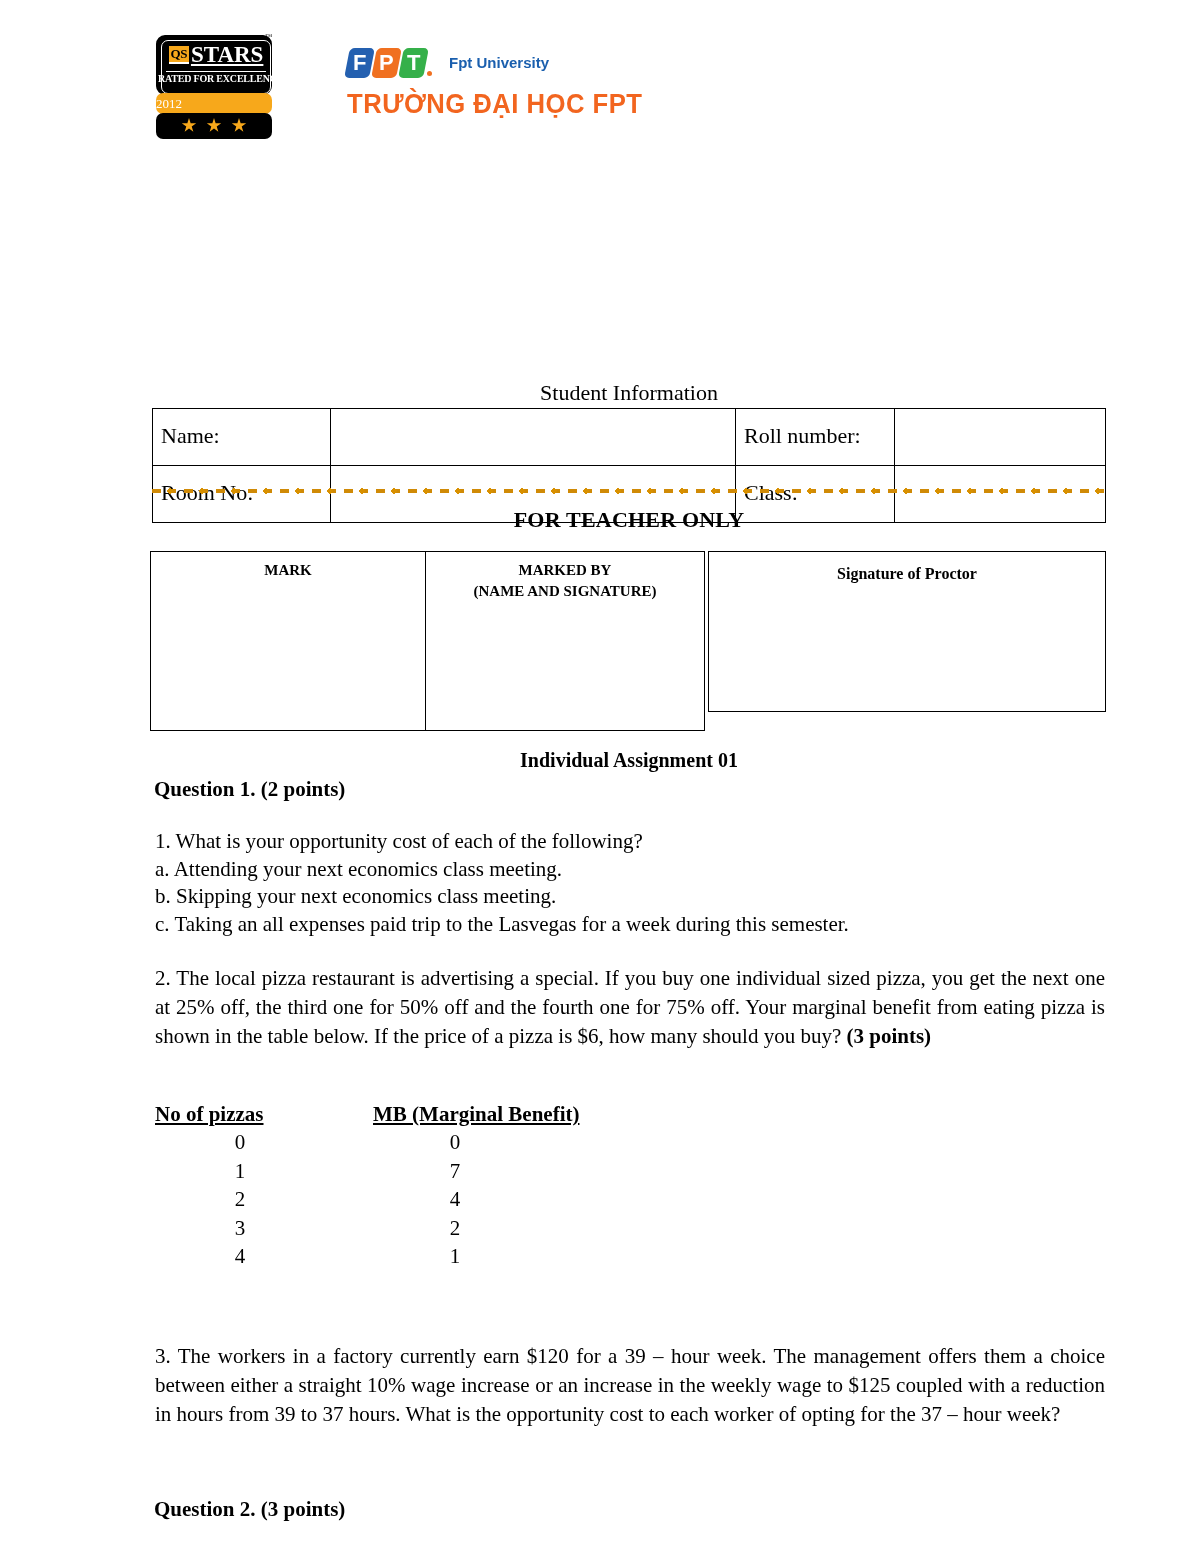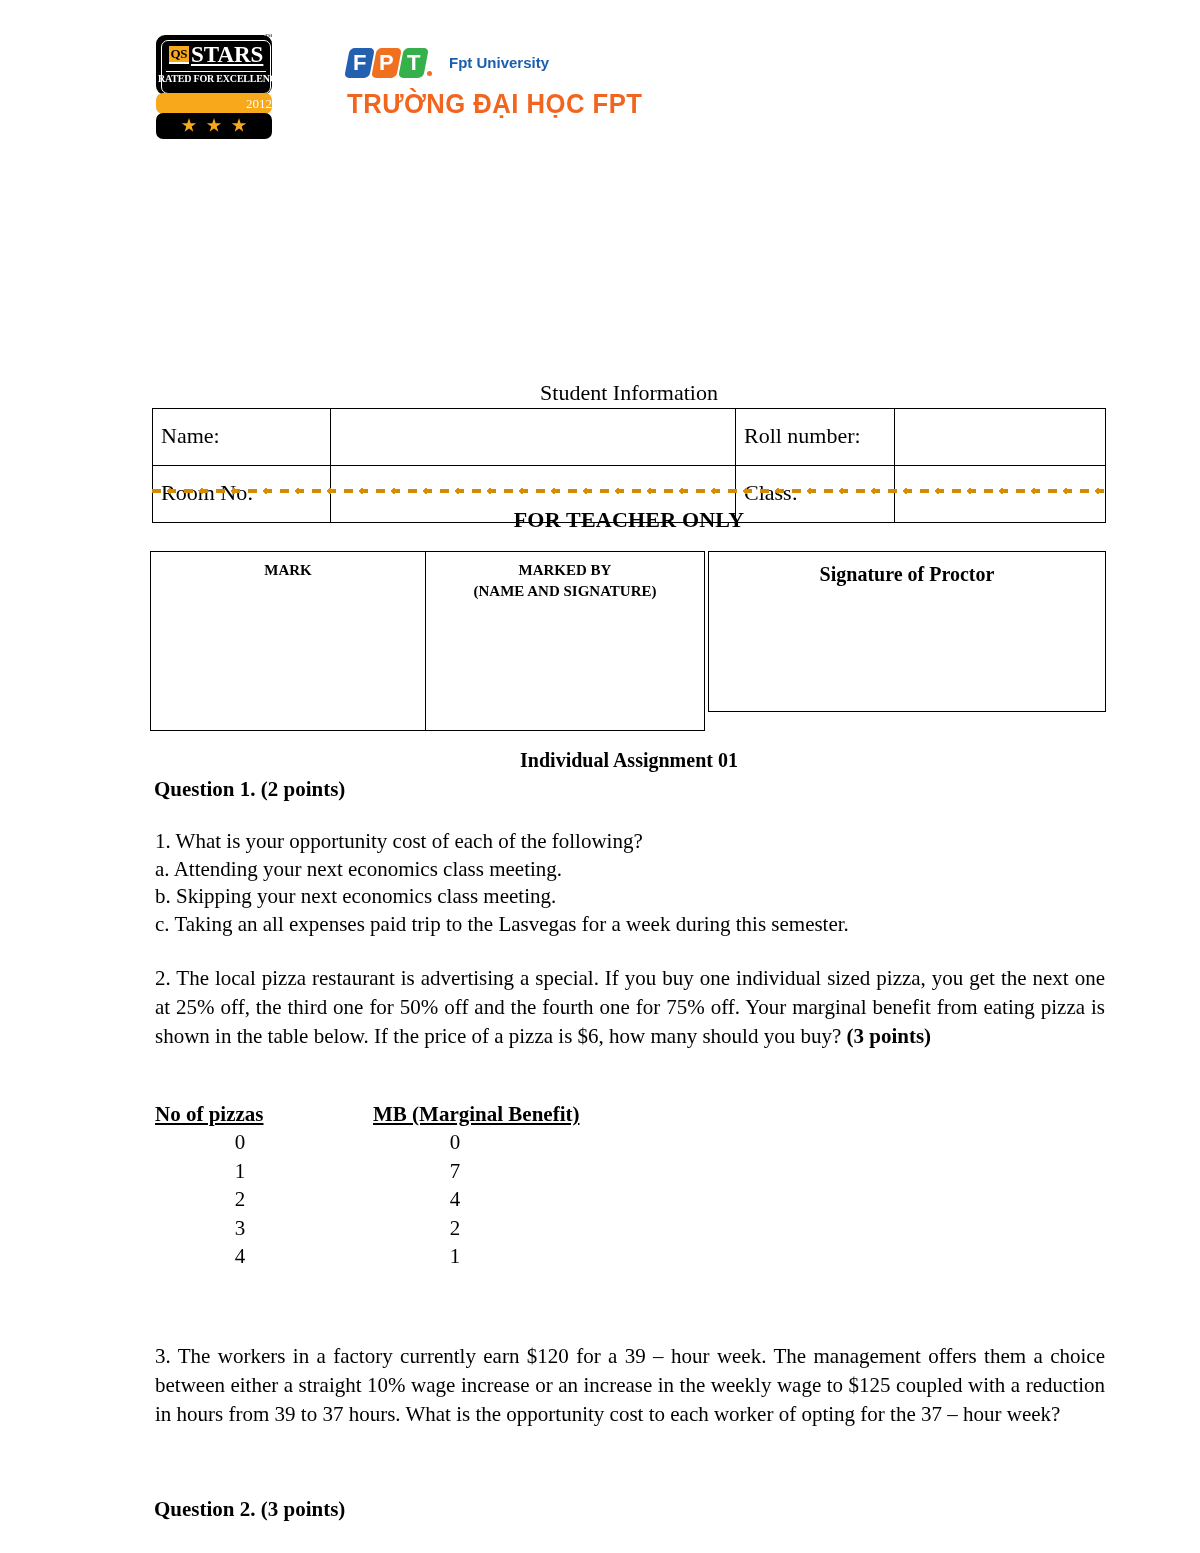--- a/index.html
+++ b/index.html
@@ -112,21 +112,21 @@
     background: #ffffff;
   }
   .qs-year {
     position: absolute;
     left: 0; top: 58px;
     width: 116px;
     height: 21px;
     background: #F7A81B;
     border-radius: 7px;
     color: #ffffff;
-    text-align: right;
+    text-align: left;
     font-family: "Liberation Serif", serif;
     font-size: 13px;
     line-height: 21px;
     font-weight: normal;
   }
   .qs-stars-row {
     position: absolute;
     left: 0; top: 78px;
     width: 116px;
     height: 26px;
@@ -324,21 +324,21 @@
 
   .sig-box {
     position: absolute;
     left: 708px;
     top: 551px;
     width: 398px;
     height: 161px;
     border: 1.6px solid #000;
     box-sizing: border-box;
     text-align: center;
-    font-size: 20px;
+    font-size: 16px;
     font-weight: bold;
     line-height: 24px;
     padding-top: 10px;
   }
 
   
   .assign-title {
     position: absolute;
     left: 152px;
     top: 748px;

